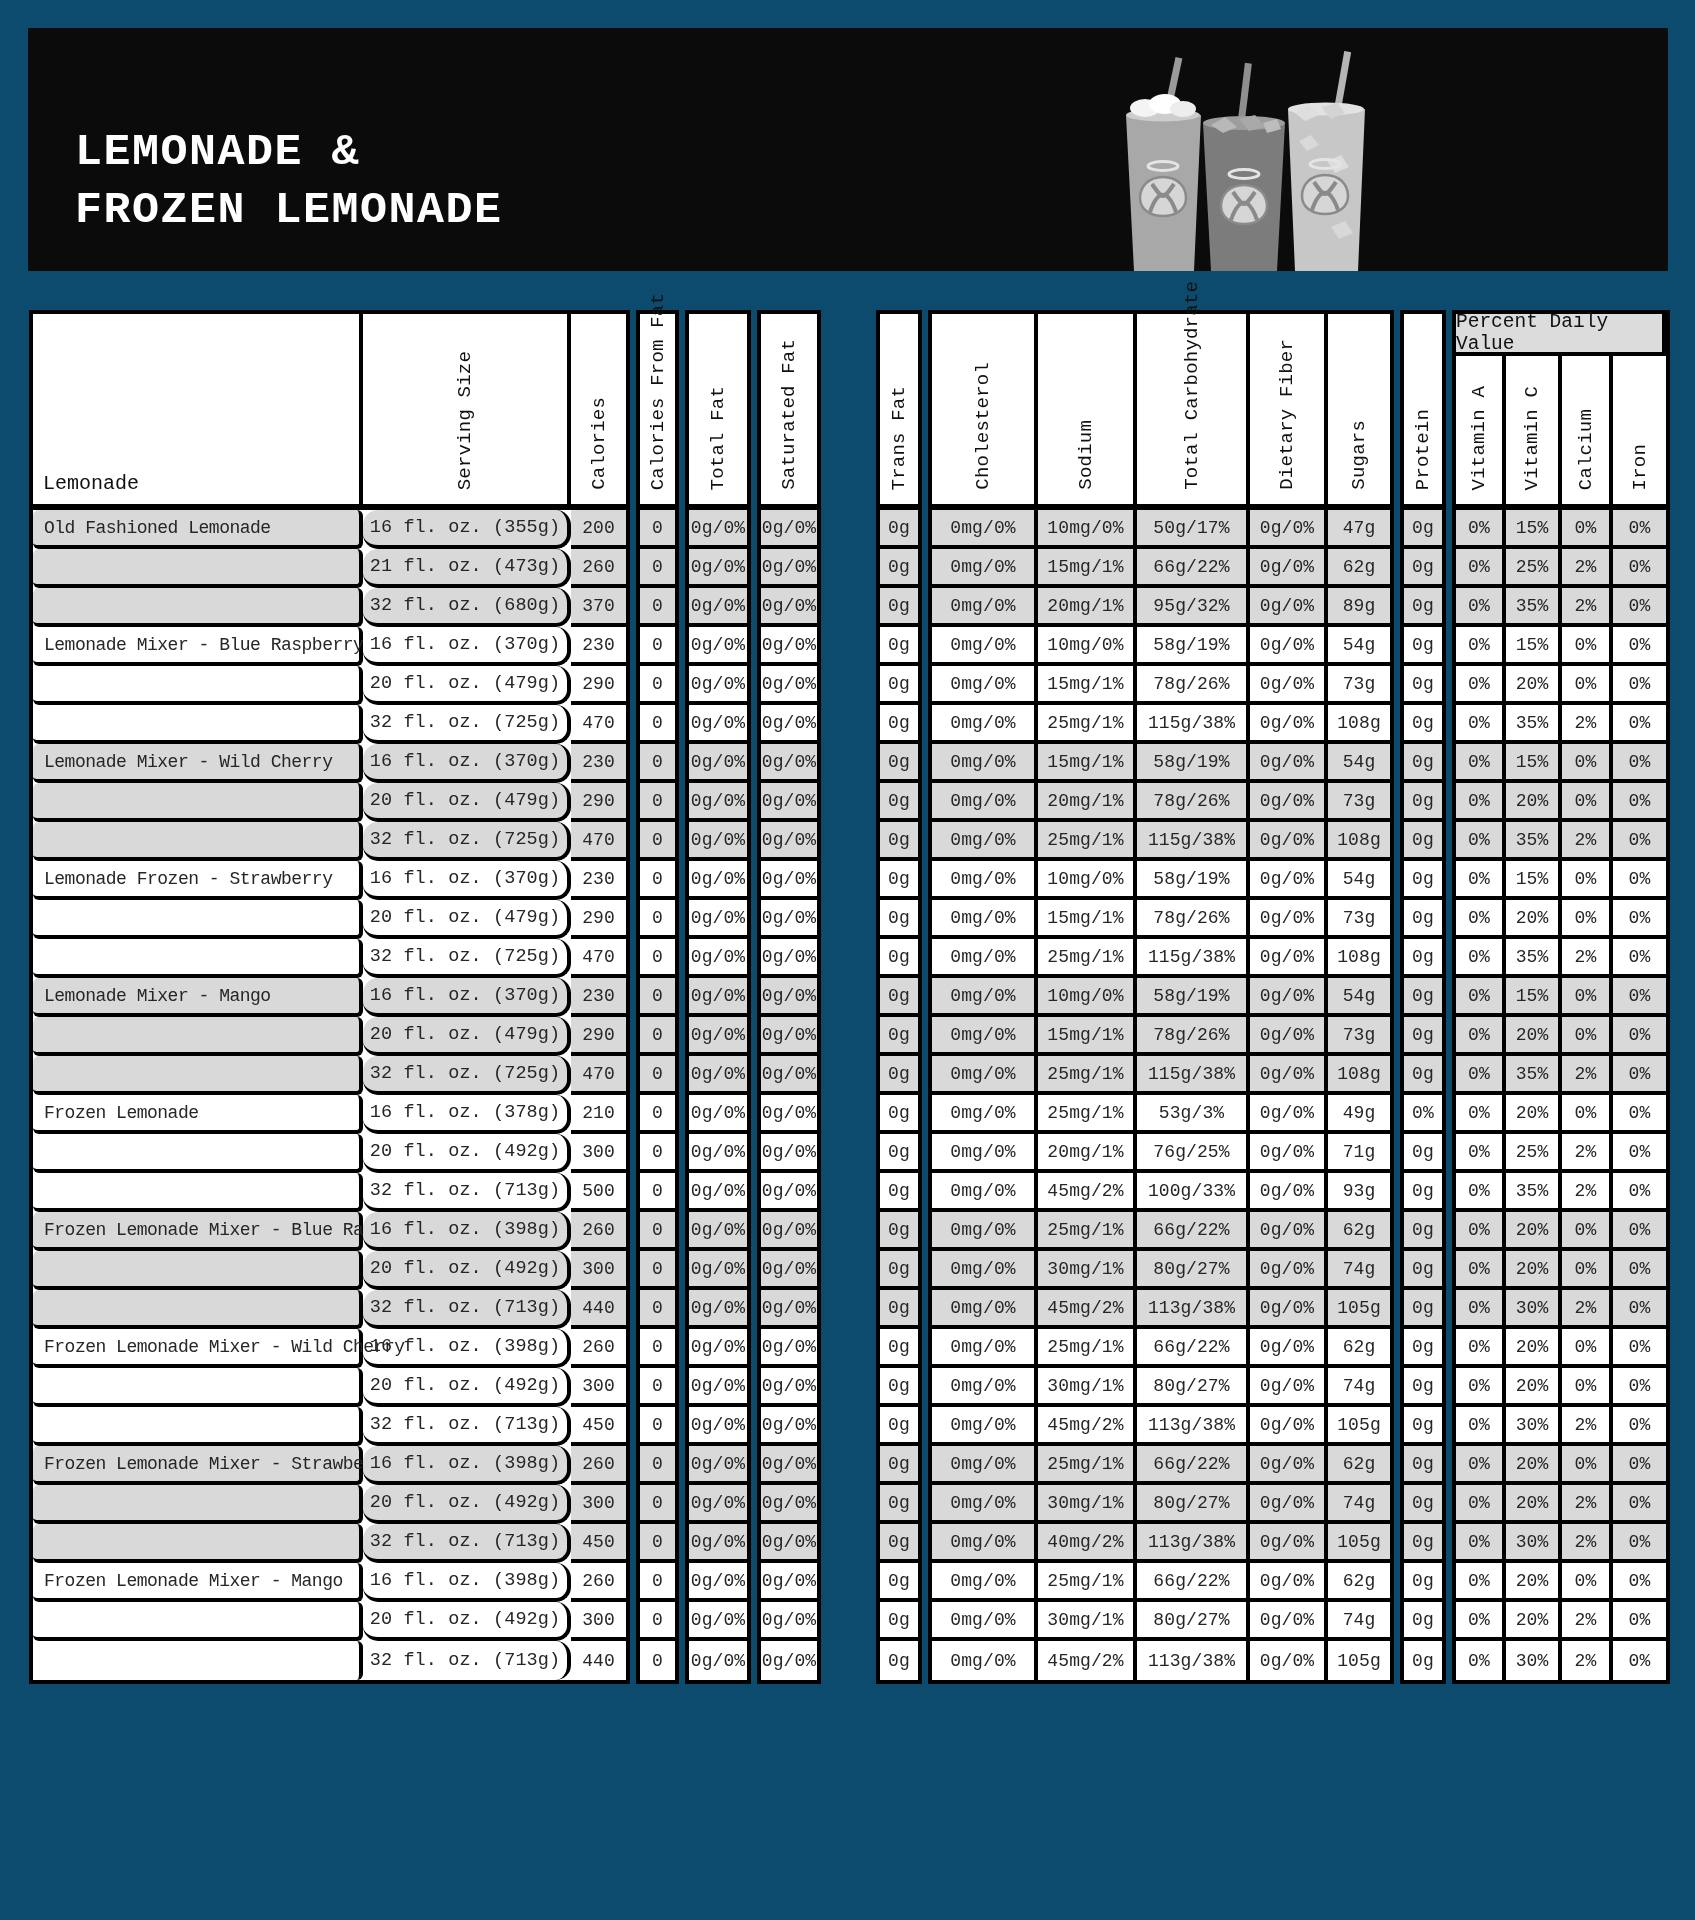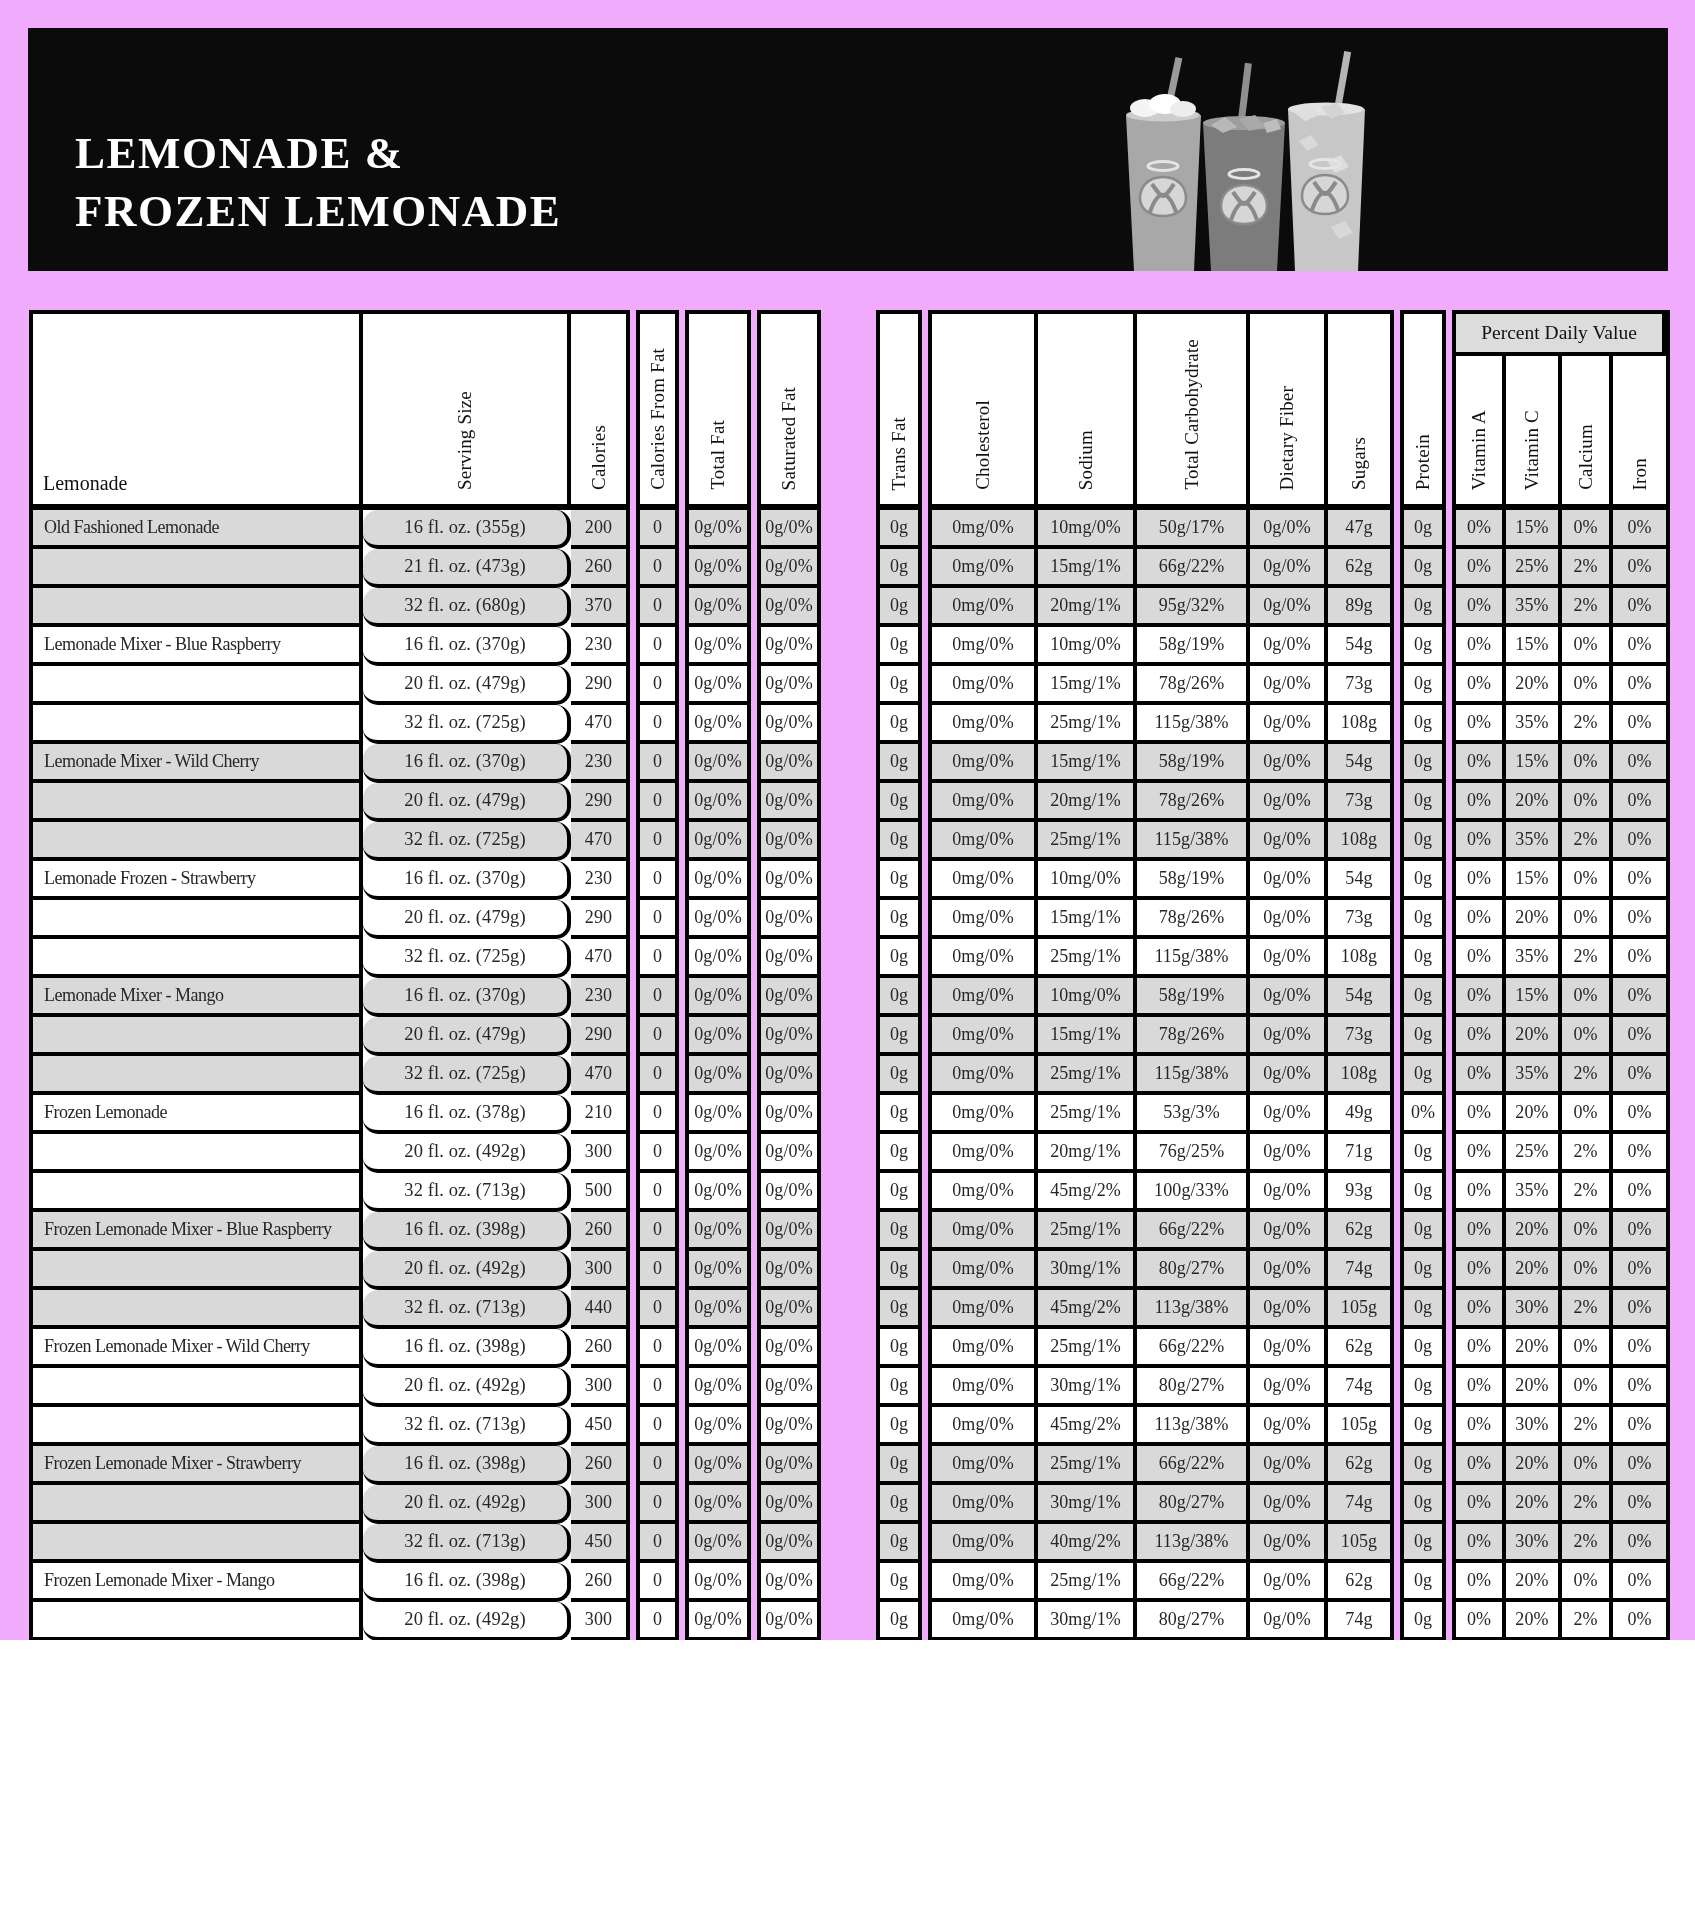--- a/index.html
+++ b/index.html
@@ -1,17 +1,17 @@
 <!DOCTYPE html>
 <html><head>
 <meta charset="utf-8">
 <style>
   html,body{margin:0;padding:0;background:#fff;}
-  .page{position:relative;width:1695px;height:1640px;background:#f0abfc;overflow:hidden;
-        font-family:Liberation Serif, serif;}
+  .page{position:relative;width:1695px;height:1920px;background:#0c4a6e;overflow:hidden;
+        font-family:Liberation Mono, monospace;}
   
   .banner{position:absolute;left:28px;top:28px;width:1640px;height:243px;background:#0b0b0b;overflow:hidden;}
   .title{position:absolute;left:47px;top:96px;color:#ffffff;font-weight:bold;
          font-size:45px;line-height:58px;letter-spacing:1.5px;white-space:nowrap;}
   .cups{position:absolute;right:300px;bottom:0;width:255px;height:220px;}
   
   .units{position:absolute;display:flex;gap:6px;}
   .left-units{left:29px;top:310px;}
   .right-units{left:876px;top:310px;}
   .unit{display:grid;border:4px solid #000;background:#fff;}
@@ -19,21 +19,21 @@
   .lastcol{border-right:none;}
   .lastrow{border-bottom:none;}
   .hdr{border-bottom-width:6px;background:#fff;display:flex;align-items:flex-end;justify-content:center;}
   .hdr .rot{writing-mode:vertical-rl;transform:rotate(180deg);font-size:19px;color:#111;
             margin-bottom:14px;letter-spacing:.2px;white-space:nowrap;}
   .hdr.corner{justify-content:flex-start;padding:0 0 9px 11px;font-size:20px;color:#111;}
   .hdr-pdv{grid-column:1/-1;display:flex;align-items:center;justify-content:center;
            background:#dcdcdc;font-size:19.5px;color:#111;border-bottom-width:4px;}
   .cell{display:flex;align-items:center;justify-content:center;
         font-size:18px;color:#262626;letter-spacing:.1px;}
-  .cell.name{justify-content:flex-start;padding-left:11px;letter-spacing:-.5px;white-space:nowrap;}
+  .cell.name{justify-content:flex-start;padding-left:11px;letter-spacing:-.5px;white-space:nowrap;border-radius:6px;}
   .cell.serving{font-size:18.5px;border-radius:15px;}
   .cell.shade{background:#d9d9d9;}
 </style>
 </head>
 <body>
 
 <div class="page">
 
   <header class="banner">
     <div class="title">

